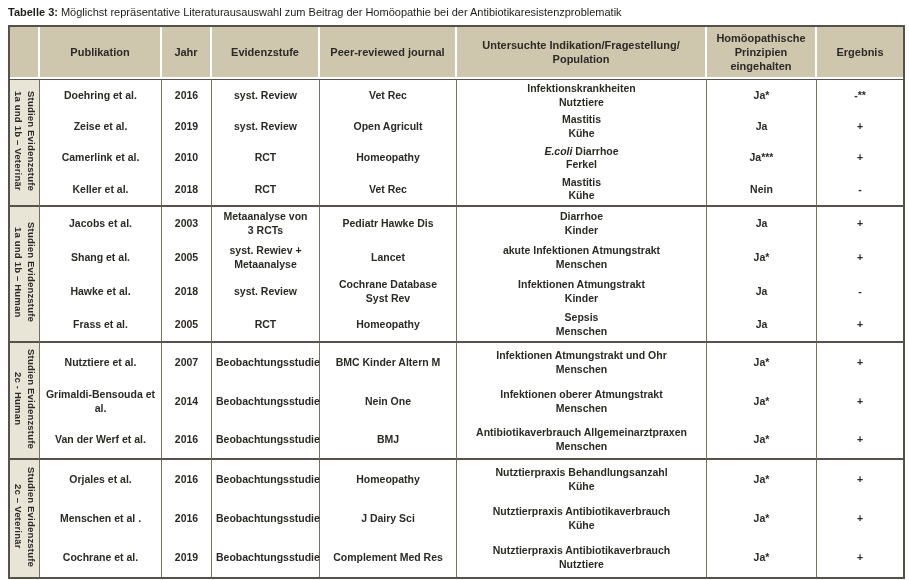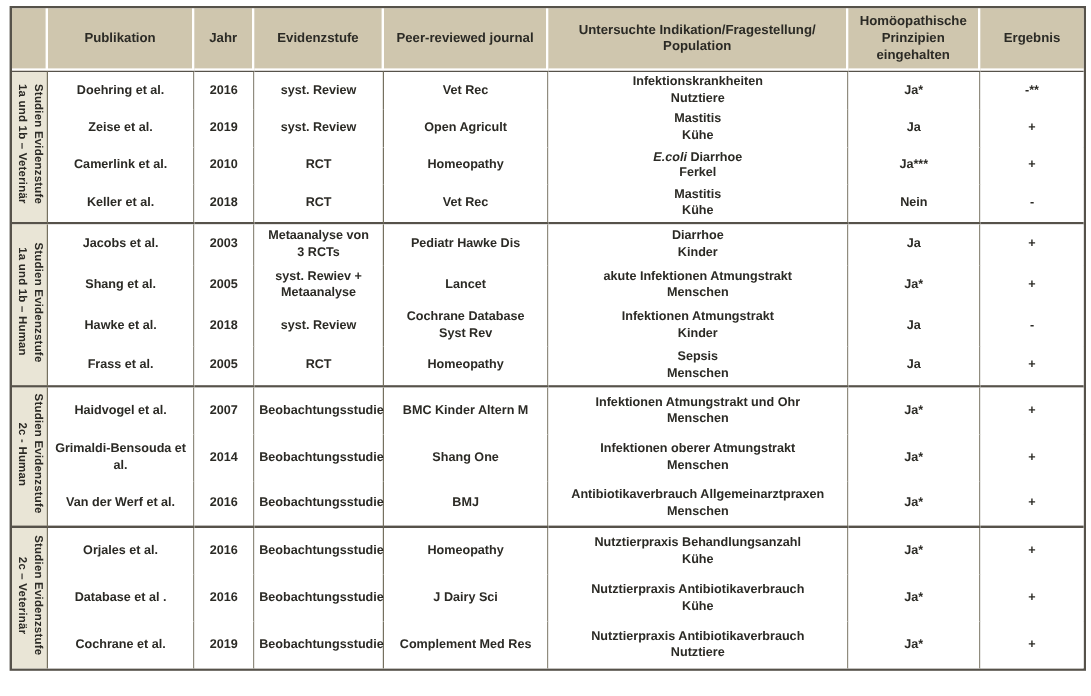--- a/index.html
+++ b/index.html
@@ -58,20 +58,23 @@
 
   tr.g0 { height: 31px; }
   tr.g1 { height: 34px; }
   tr.g2 { height: 39px; }
   tr.g3 { height: 39px; padding-left: 30px; }
 </style>
 </head>
 <body>
 
 <div class="page">
+  <div class="caption">
+    <span class="prefix">Tabelle 3:</span><span>Möglichst repräsentative Literaturausauswahl zum Beitrag der Homöopathie bei der Antibiotikaresistenzproblematik</span>
+  </div>
 
   <table class="lit">
     <colgroup>
       <col style="width:30px">
         <col style="width:122px">
         <col style="width:50px">
         <col style="width:108px">
       <col style="width:137px">
         <col style="width:250px">
         <col style="width:110px">
@@ -189,36 +192,36 @@
           <td class="pre">Homeopathy</td>
           <td>
             <div>Sepsis</div>
             <div>Menschen</div>
           </td>
           <td>Ja</td>
           <td>+</td>
         </tr>
         <tr class="g2">
           <th class="vlabel sep" rowspan="3"><div class="vwrap"><div>Studien Evidenzstufe</div><div>2c - Human</div></div></th>
-          <td>Haidvogel et al.</td>
+          <td>Nutztiere et al.</td>
           <td>2007</td>
           <td class="pre">Beobachtungsstudie</td>
           <td class="pre">BMC Kinder Altern M</td>
           <td>
             <div>Infektionen Atmungstrakt und Ohr</div>
             <div>Menschen</div>
           </td>
           <td>Ja*</td>
           <td>+</td>
         </tr>
         <tr class="g2">
           <td>Grimaldi-Bensouda et al.</td>
           <td>2014</td>
           <td class="pre">Beobachtungsstudie</td>
-          <td class="pre">Shang One</td>
+          <td class="pre">Nein One</td>
           <td>
             <div>Infektionen oberer Atmungstrakt</div>
             <div>Menschen</div>
           </td>
           <td>Ja*</td>
           <td>+</td>
         </tr>
         <tr class="g2 group-end">
           <td>Van der Werf et al.</td>
           <td>2016</td>
@@ -238,21 +241,21 @@
           <td class="pre">Beobachtungsstudie</td>
           <td class="pre">Homeopathy</td>
           <td>
             <div>Nutztierpraxis Behandlungsanzahl</div>
             <div>Kühe</div>
           </td>
           <td>Ja*</td>
           <td>+</td>
         </tr>
         <tr class="g3">
-          <td>Database et al .</td>
+          <td>Menschen et al .</td>
           <td>2016</td>
           <td class="pre">Beobachtungsstudie</td>
           <td class="pre">J Dairy Sci</td>
           <td>
             <div>Nutztierpraxis Antibiotikaverbrauch</div>
             <div>Kühe</div>
           </td>
           <td>Ja*</td>
           <td>+</td>
         </tr>

